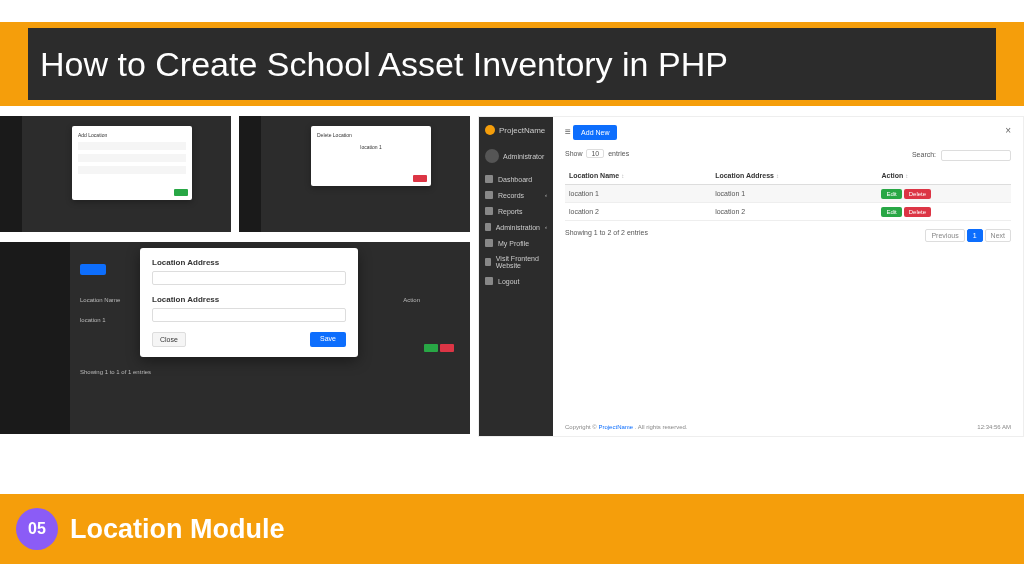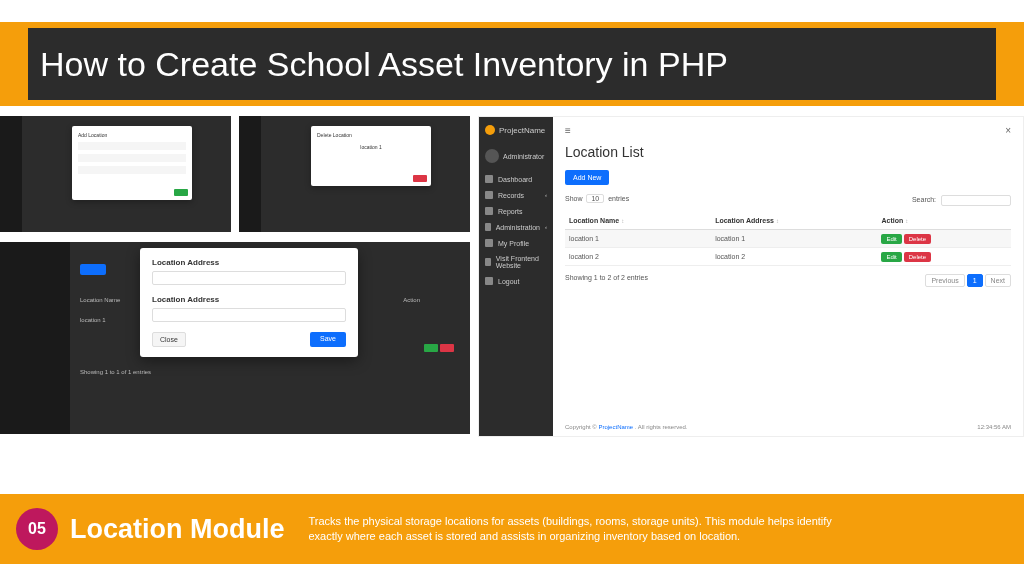--- a/index.html
+++ b/index.html
@@ -60,21 +60,21 @@
 .rs-del-btn { background: #dc3545; color: #fff; font-size: 6px; padding: 2px 5px; border-radius: 2px; margin-left: 2px; }
 .rs-tfoot { display: flex; justify-content: space-between; font-size: 7px; color: #555; margin-top: 8px; }
 .rs-pag { display: flex; gap: 2px; align-items: center; }
 .rs-pag .pg { padding: 2px 5px; border: 1px solid #ddd; border-radius: 2px; color: #888; }
 .rs-pag .pg.active { background: #0d6efd; color: #fff; border-color: #0d6efd; }
 .rs-footer { position: absolute; bottom: 6px; left: 12px; right: 12px; display: flex; justify-content: space-between; font-size: 6px; color: #888; }
 .rs-footer .pn { color: #0d6efd; }
 
 
 .bottom-bar { background: #f59e0b; height: 70px; display: flex; align-items: center; padding: 0 16px; margin-top: 8px; }
-.badge-circle { width: 42px; height: 42px; border-radius: 50%; background: #be185d; color: #fff; display: flex; align-items: center; justify-content: center; font-size: 16px; font-weight: 700; margin-right: 12px; flex-shrink: 0; }
+.badge-circle { width: 42px; height: 42px; border-radius: 50%; background: #8b5cf6; color: #fff; display: flex; align-items: center; justify-content: center; font-size: 16px; font-weight: 700; margin-right: 12px; flex-shrink: 0; }
 .module-title { color: #fff; font-size: 27px; font-weight: 700; margin-right: 24px; flex-shrink: 0; }
 .module-desc { color: #fff; font-size: 11px; line-height: 1.4; max-width: 540px; }
 </style>
 </head>
 <body>
 
 <div class="header-bar">
   <div class="header-inner">
     <h1 class="header-title">How to Create School Asset Inventory in PHP</h1>
   </div>
@@ -167,21 +167,20 @@
           <span>Visit Frontend Website</span>
         </div>
       <div class="rs-nav-item">
           <span class="mi"></span>
           <span>Logout</span>
         </div>
     </div>
     <div class="rs-main">
       <span class="rs-hamburger">≡</span>
       <span class="rs-close">×</span>
-      <div class="rs-title">Location List</div>
       <span class="rs-addnew">Add New</span>
       <div class="rs-controls">
         <div>
           <span>Show</span>
           <span style="border:1px solid #ddd;padding:0 4px;border-radius:2px;margin:0 2px;">10</span>
           <span>entries</span>
         </div>
         <div>
           <span>Search:</span>
           <span class="rs-search-box" style="display:inline-block;vertical-align:middle;margin-left:3px;"></span>
@@ -224,14 +223,13 @@
         </span>
         <span>12:34:56 AM</span>
       </div>
     </div>
   </div>
 </div>
 
 <div class="bottom-bar">
   <div class="badge-circle">05</div>
   <div class="module-title">Location Module</div>
-  <div class="module-desc">Tracks the physical storage locations for assets (buildings, rooms, storage units). This module helps identify exactly where each asset is stored and assists in organizing inventory based on location.</div>
 </div>
 
 </body></html>

